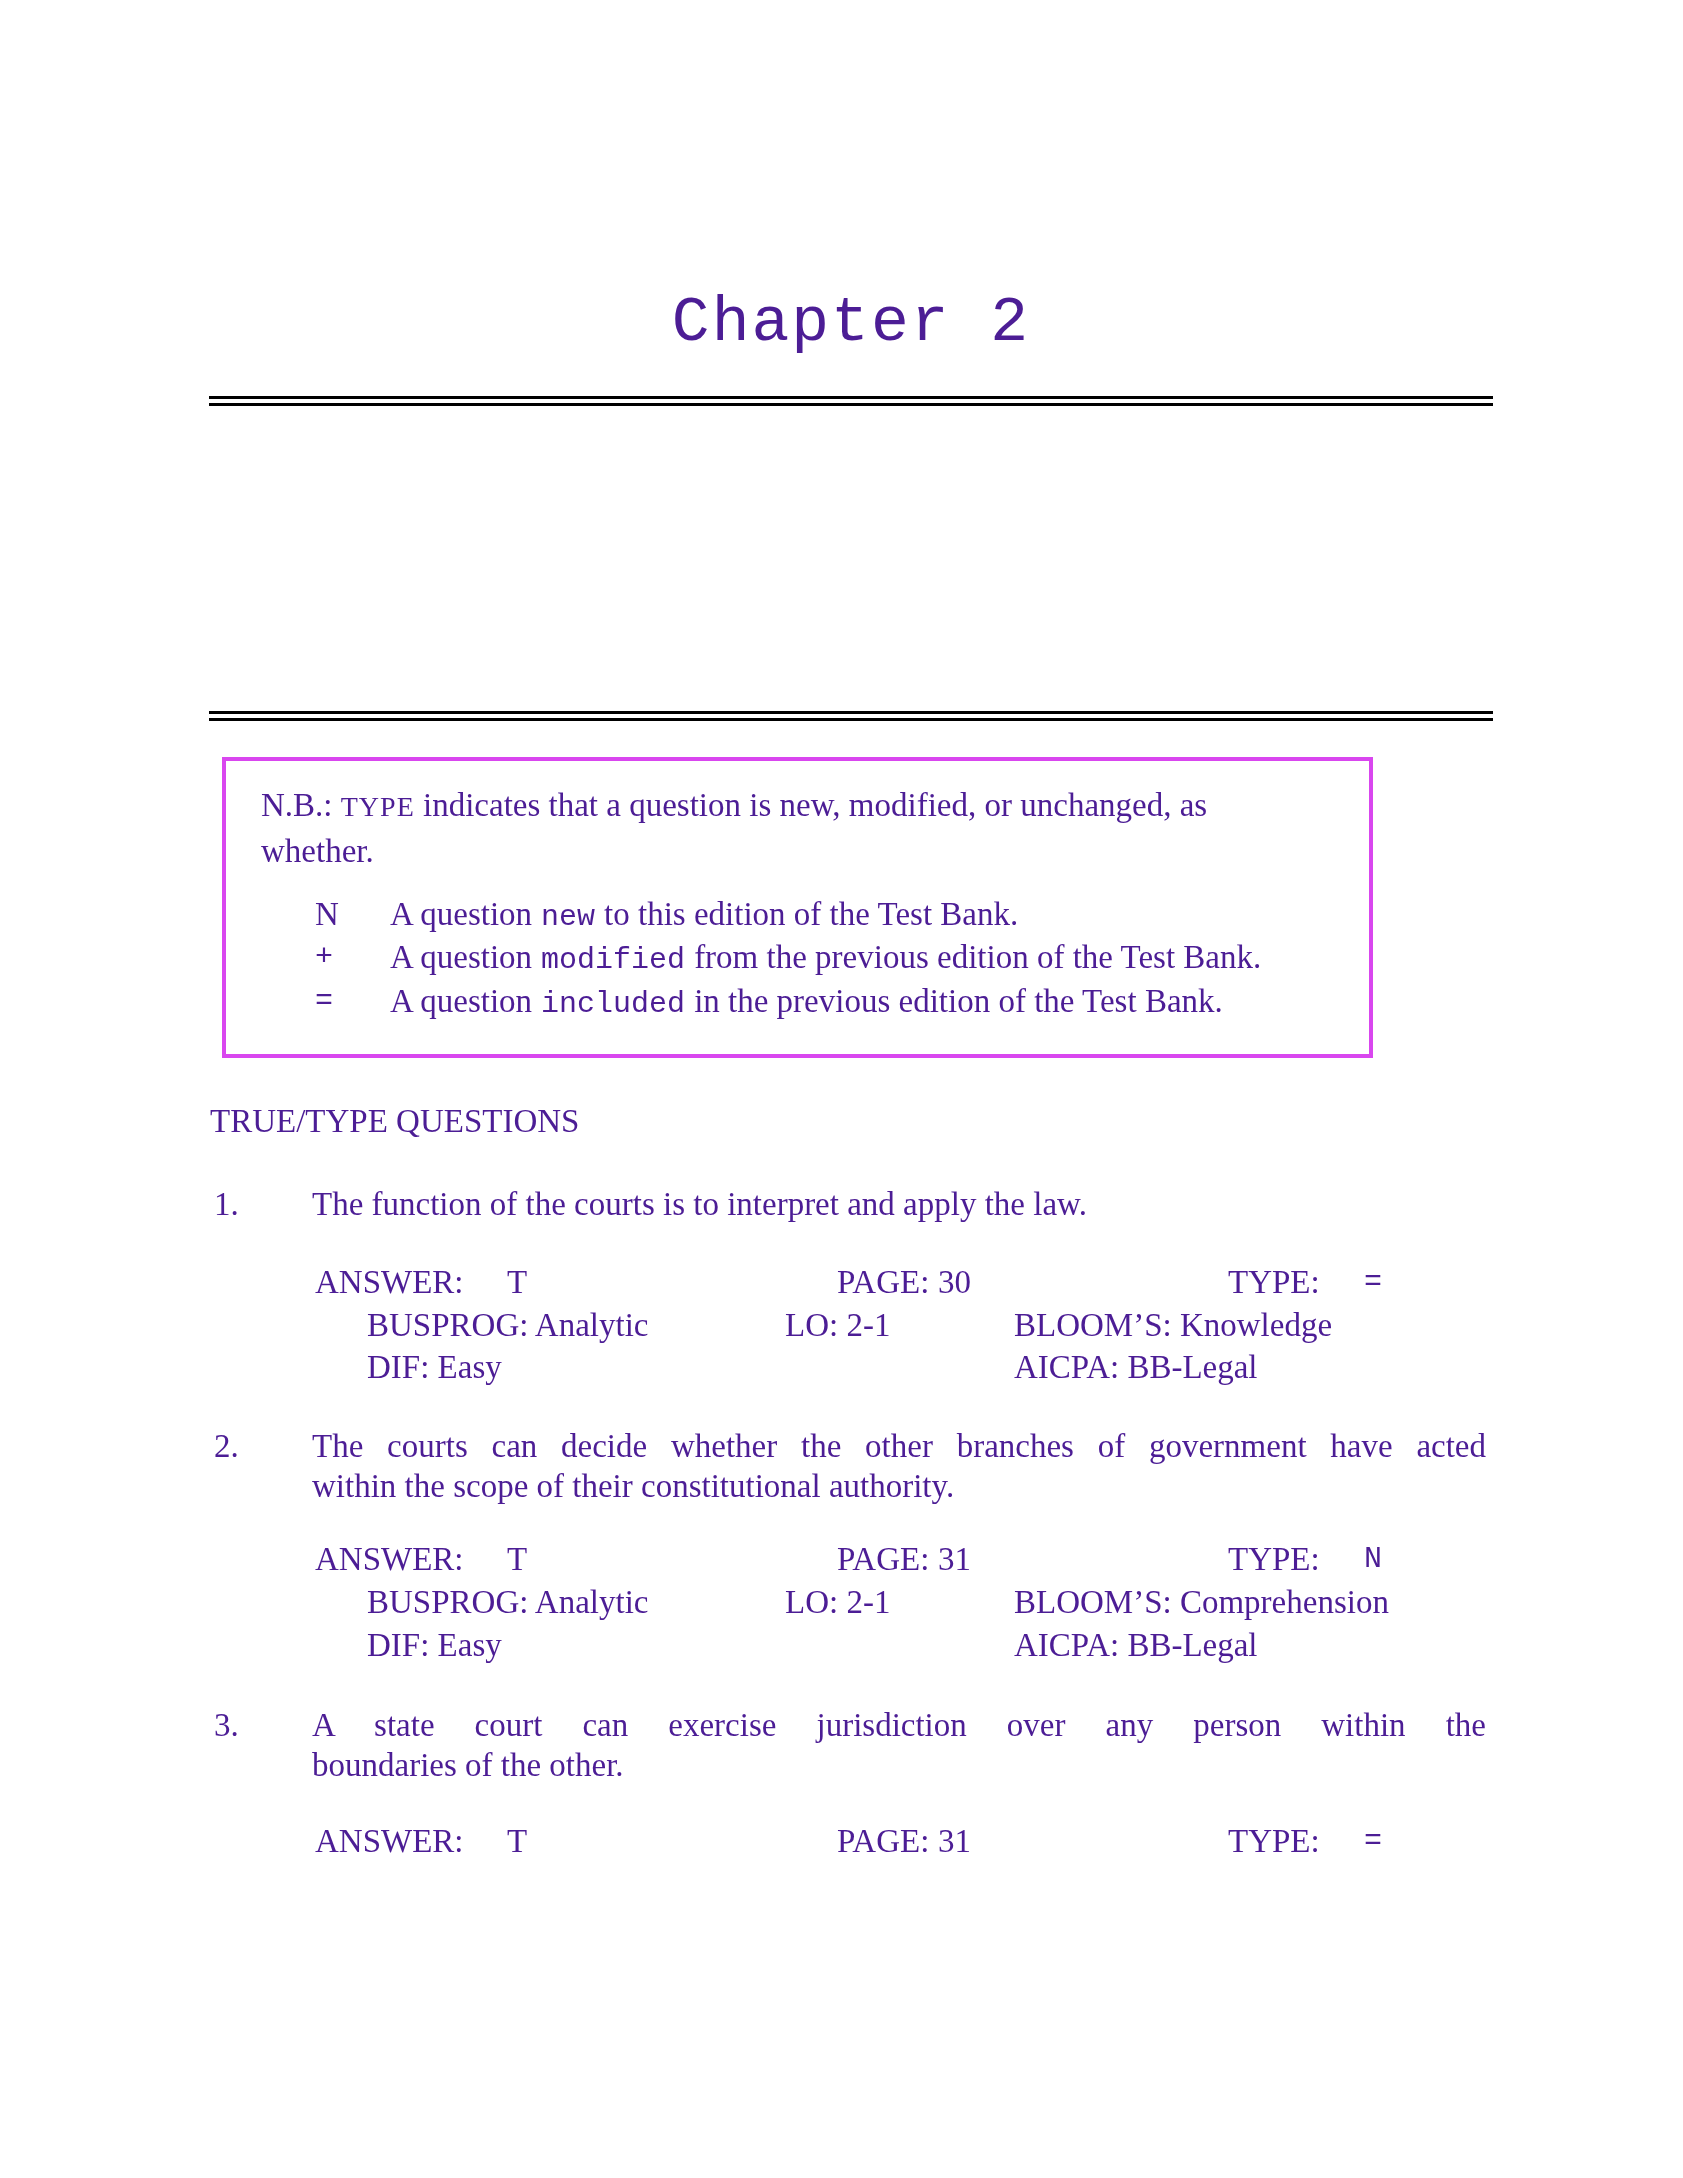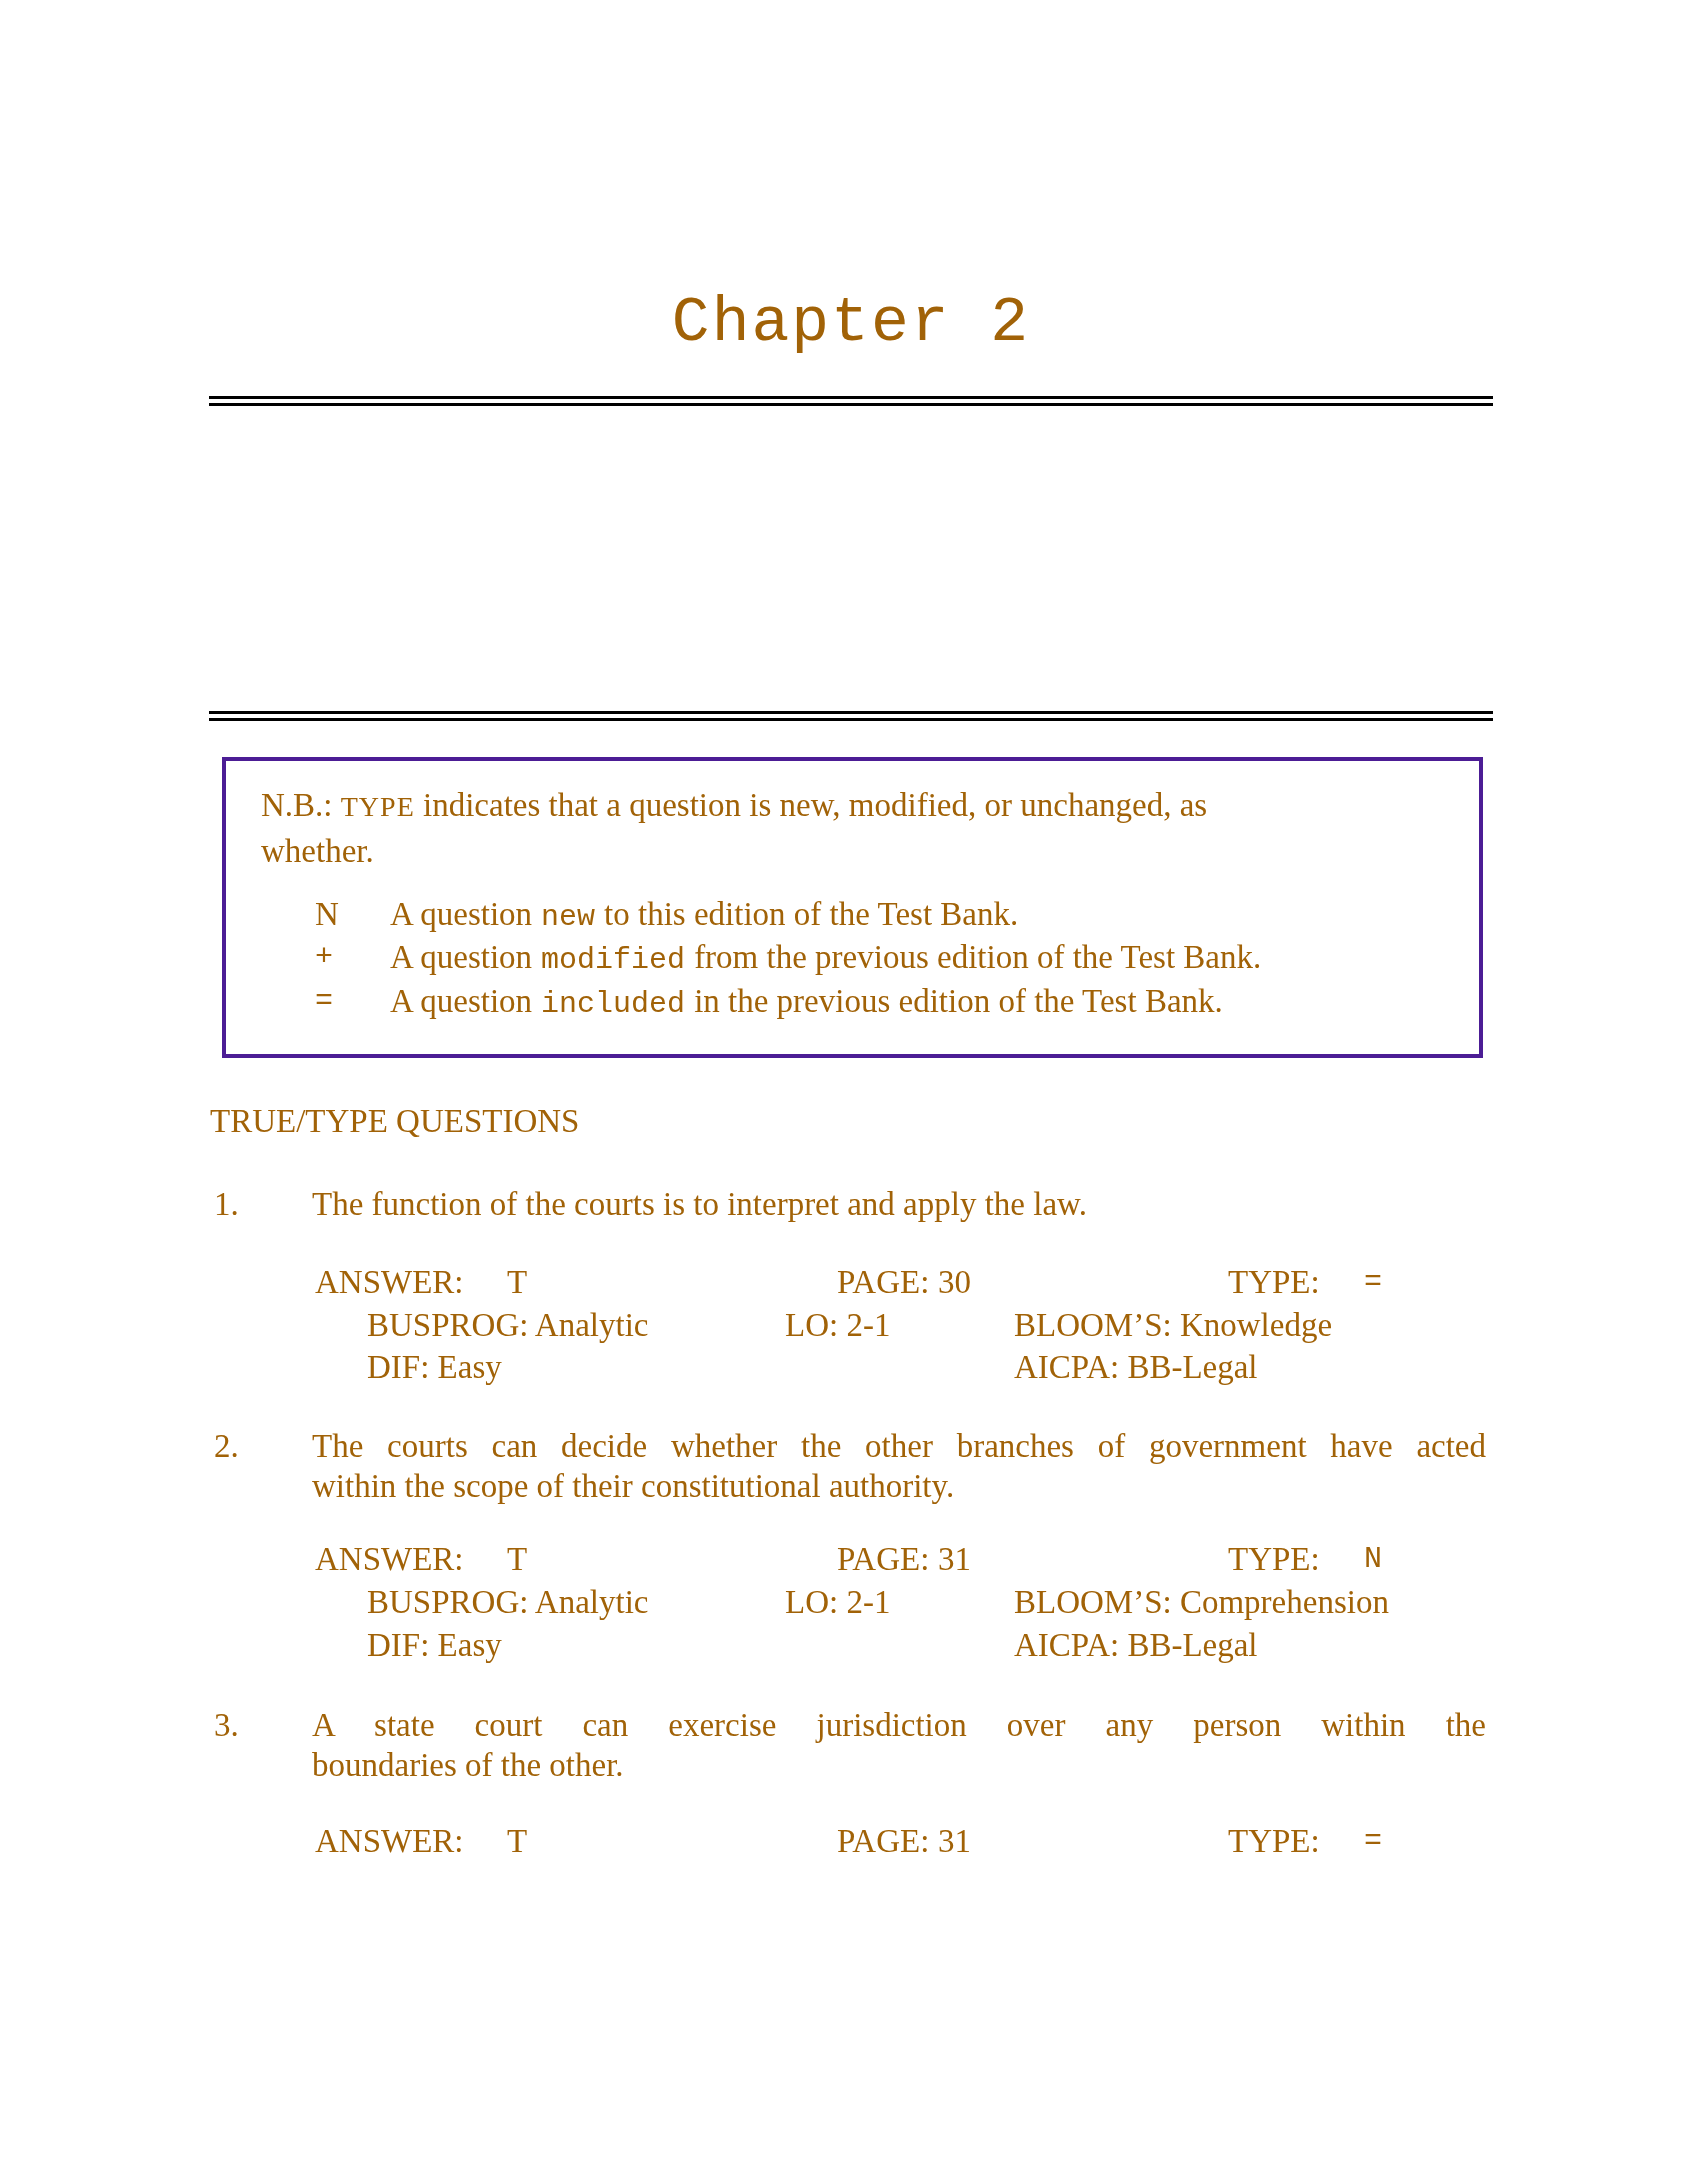--- a/index.html
+++ b/index.html
@@ -1,21 +1,21 @@
 <!DOCTYPE html>
 <html><head>
 <meta charset="utf-8">
 <style>
   html, body { margin: 0; padding: 0; background: #e8e8e8; }
   .page {
     position: relative;
     width: 1683px;
     height: 2178px;
     background: #ffffff;
-    color: #a16207;
+    color: #4c1d95;
     font-family: "Liberation Serif", serif;
     font-size: 33px;
     overflow: hidden;
   }
   .abs { position: absolute; }
 
   
   .chapter-heading {
     top: 291px; left: 209px; width: 1284px;
     text-align: center;
@@ -39,22 +39,22 @@
   .book-title {
     top: 483px; left: 209px; width: 1284px;
     text-align: center;
     font-size: 61px; line-height: 83px;
     font-weight: normal;
   }
 
   
   .nb-box {
     top: 757px; left: 222px;
-    width: 1261px; height: 301px;
-    border: 4px solid #4c1d95;
+    width: 1151px; height: 301px;
+    border: 4px solid #d946ef;
     box-sizing: border-box;
   }
   .nb-intro { left: 35px; top: 22px; width: 1158px; line-height: 44px; }
   .nb-keyword { font-size: 28px; letter-spacing: 1px; }
   .nb-row { left: 0; width: 1253px; height: 44px; line-height: 44px; }
   .nb-row-1 { top: 131px; }
   .nb-row-2 { top: 174px; }
   .nb-row-3 { top: 218px; }
   .nb-sym { position: absolute; left: 89px; }
   .nb-sym.mono { font-family: "Liberation Mono", monospace; font-size: 30px; }

